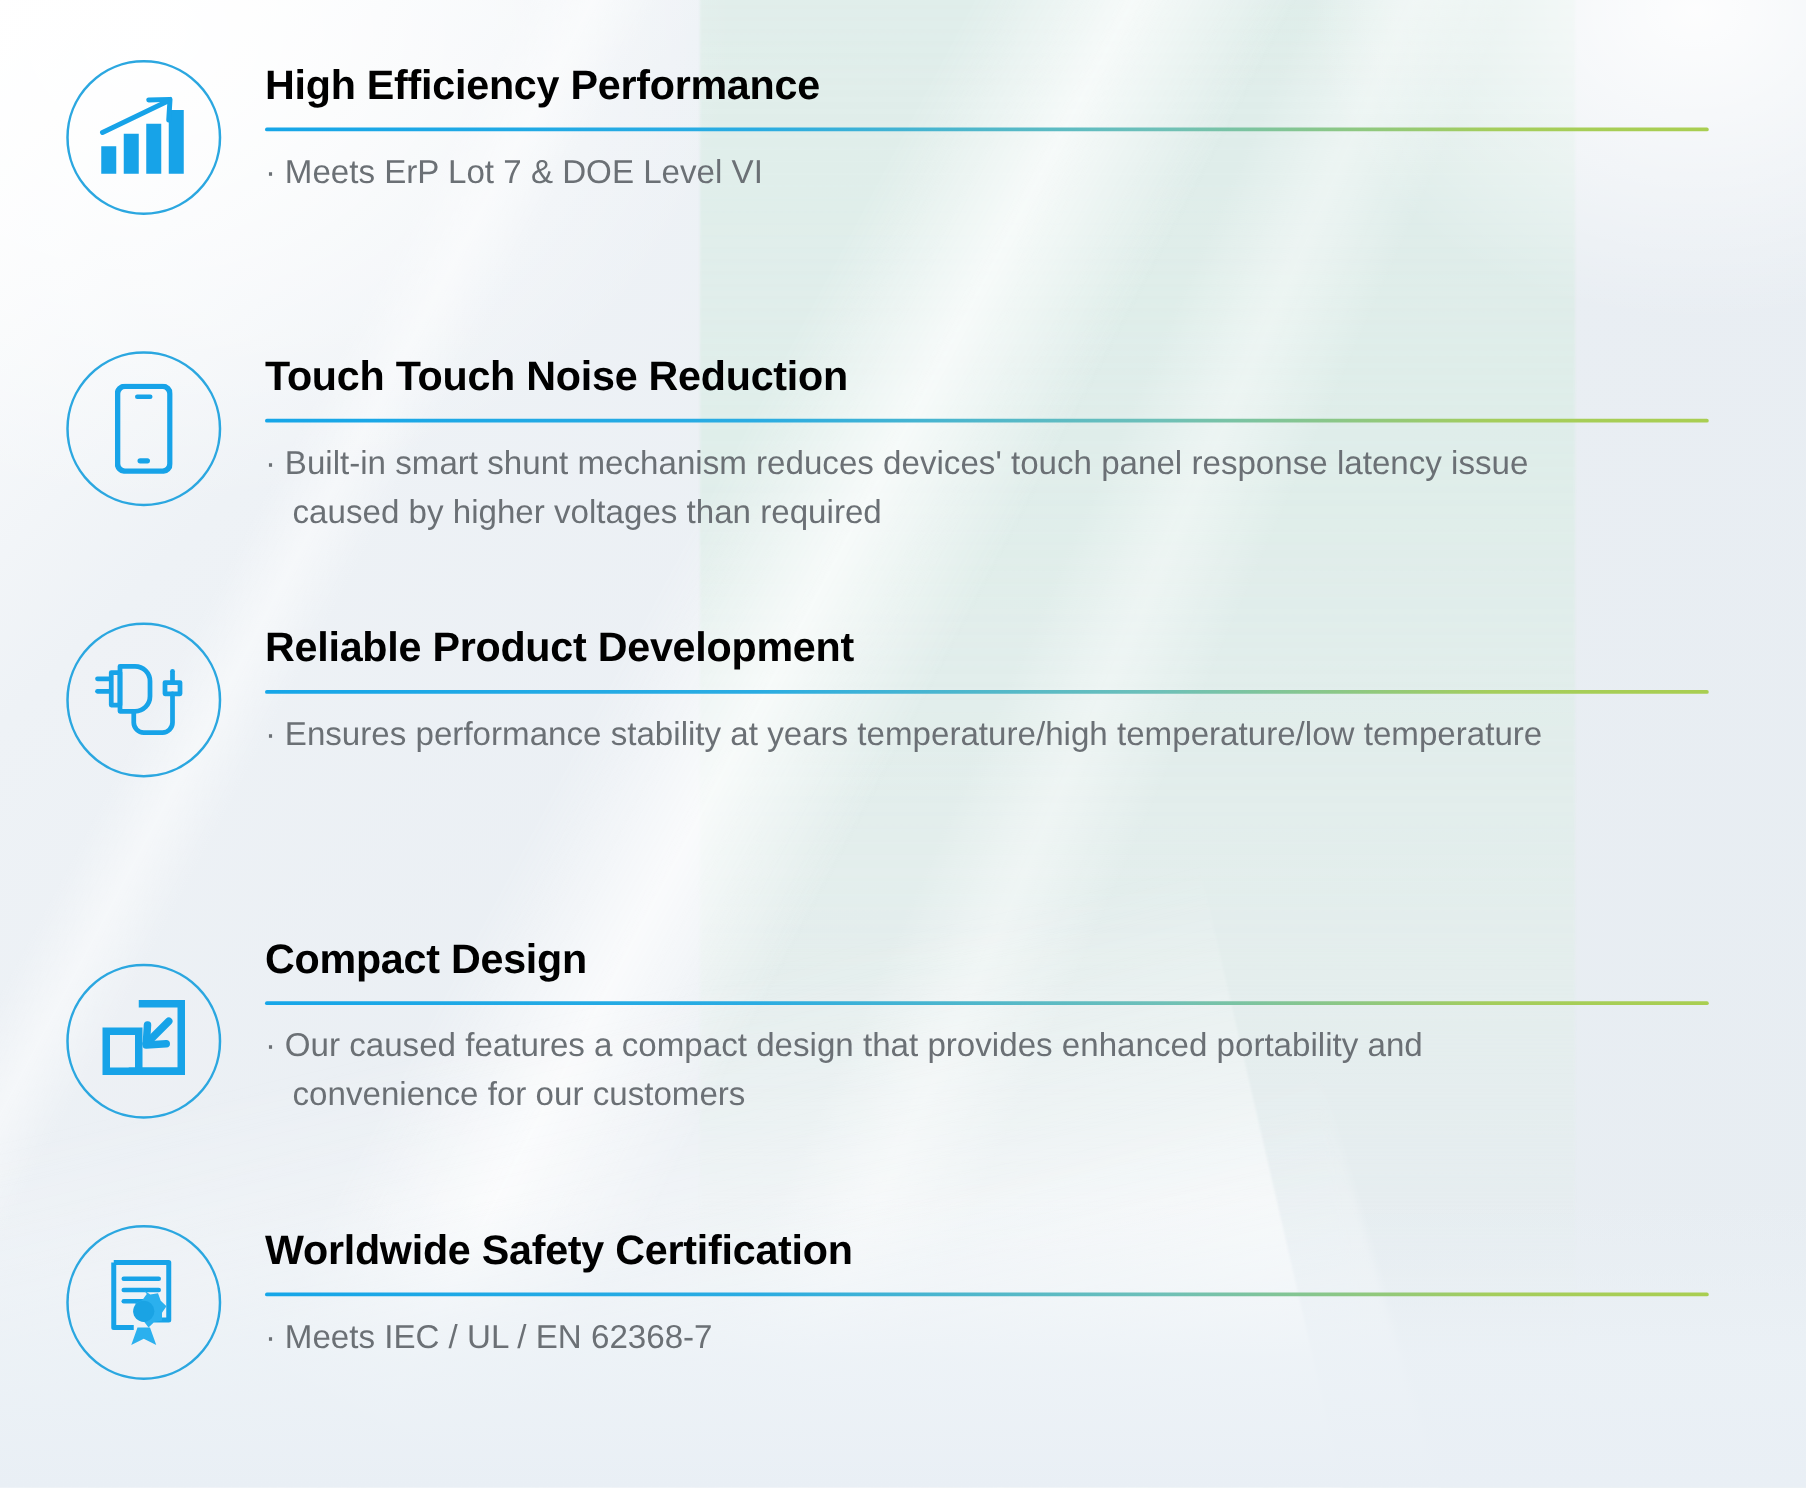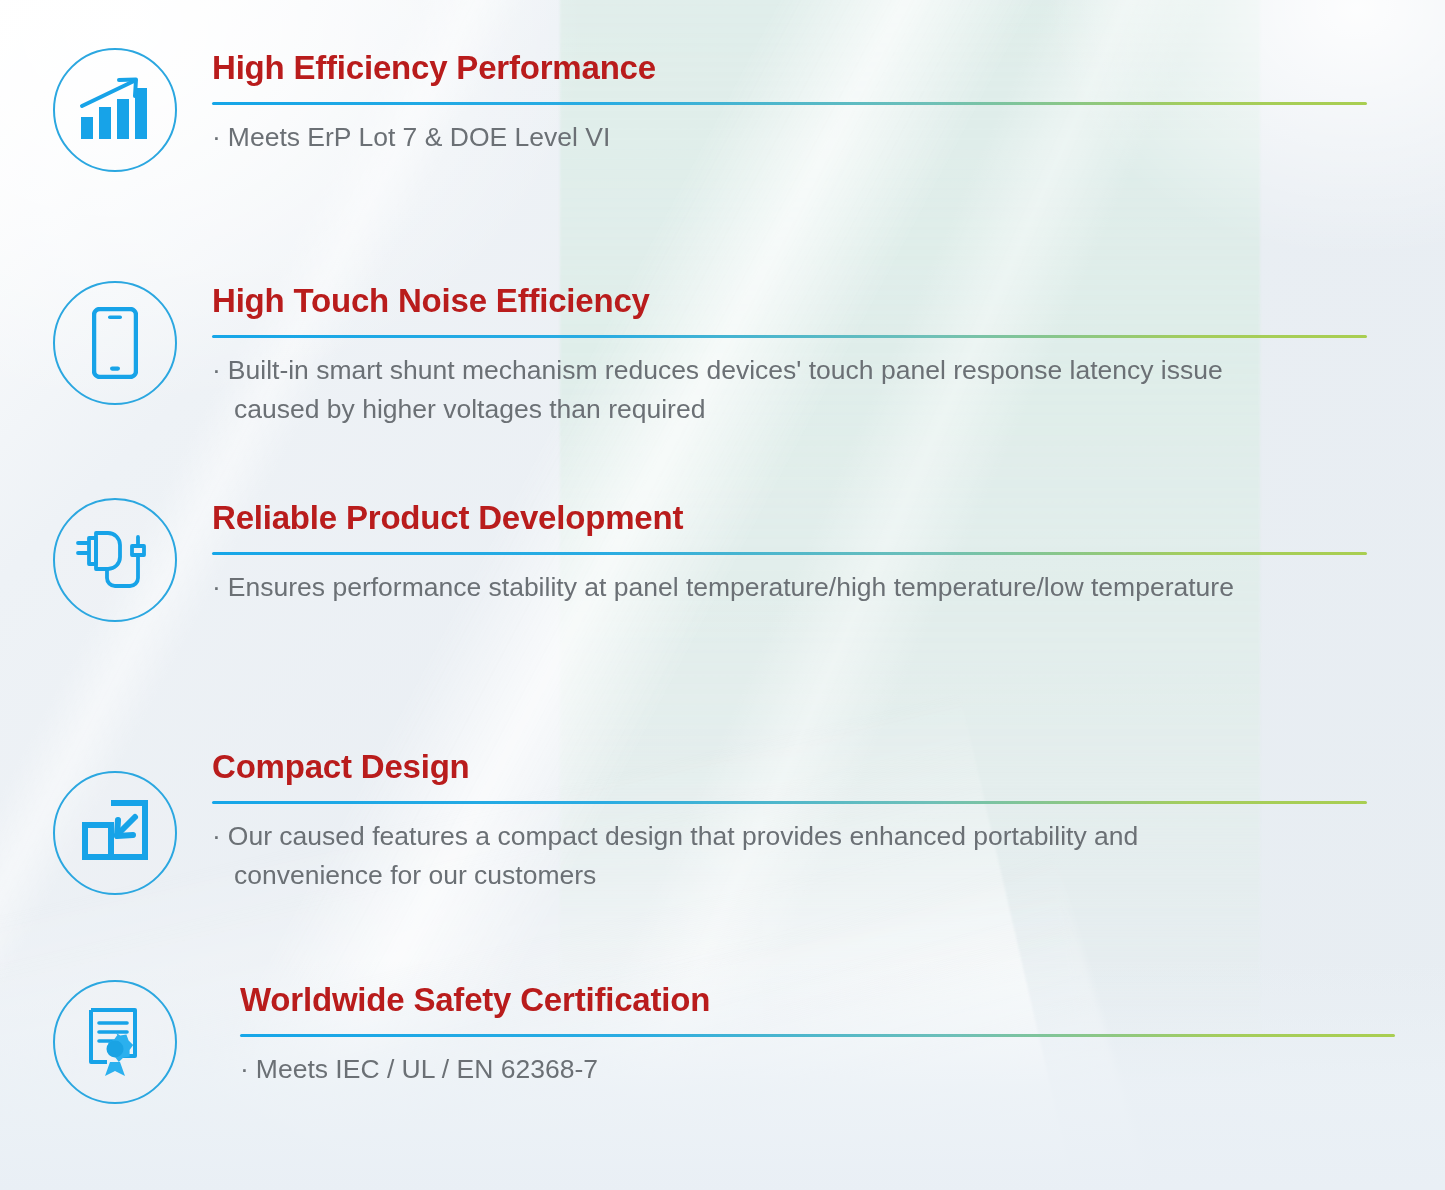--- a/index.html
+++ b/index.html
@@ -122,21 +122,21 @@
     background: rgba(255,255,255,0.06);
   }
   .icon-circle svg { display:block; }
 
   .text-col {
     margin-left: 35px;
     width: 1155px;
   }
 
   .feature-title {
-    color: #b91c1c;
+    color: #000000;
     font-size: 33px;
     font-weight: bold;
     letter-spacing: -0.2px;
     line-height: 40px;
     white-space: nowrap;
   }
 
   .divider {
     height: 3px;
     width: 1155px;
@@ -155,21 +155,21 @@
     white-space: nowrap;
   }
   .bullet-line .dot { margin-right: 7px; }
   .bullet-cont { padding-left: 22px; white-space: nowrap; }
 
   
   #feature-0 { top: 48px; }
   #feature-1 { top: 281px; }
   #feature-2 { top: 498px; }
   #feature-3 { top: 747px; align-items: flex-end; }
-  #feature-4 { top: 980px; gap: 28px; }
+  #feature-4 { top: 980px; }
 </style>
 </head>
 <body>
 
 <div class="bg-root">
   <div class="bg-green-panel"></div>
   <div class="streak streak-b"></div>
   <div class="streak streak-a"></div>
   <div class="streak streak-c"></div>
   <div class="glow-tl"></div>
@@ -208,21 +208,21 @@
     <div class="icon-wrap">
       <div class="icon-circle">
         <svg width="46" height="72" viewBox="0 0 46 72" fill="none">
           <rect x="2" y="2" width="42" height="68" rx="6" ry="6" stroke="#17a3e8" stroke-width="4.5" fill="none"></rect>
           <rect x="16" y="8.5" width="14" height="3.6" rx="1.8" fill="#17a3e8"></rect>
           <rect x="18" y="59.5" width="10" height="4.2" rx="2.1" fill="#17a3e8"></rect>
         </svg>
       </div>
     </div>
     <div class="text-col">
-      <h2 class="feature-title">High Touch Noise Efficiency</h2>
+      <h2 class="feature-title">Touch Touch Noise Reduction</h2>
       <div class="divider"></div>
       <div class="bullets">
         <div class="bullet-line"><span class="dot">·</span><span>Built-in smart shunt mechanism reduces devices' touch panel response latency issue</span></div>
         <div class="bullet-line bullet-cont">caused by higher voltages than required</div>
       </div>
     </div>
   </section>
 
   <section class="feature" id="feature-2">
     <div class="icon-wrap">
@@ -235,21 +235,21 @@
           <path d="M33 45 V54 a8 8 0 0 0 8 8 H56 a8 8 0 0 0 8 -8 V31"></path>
           <path d="M58 22 H70 V31 H58 Z" fill="none"></path>
           <path d="M64 13 V22"></path>
         </svg>
       </div>
     </div>
     <div class="text-col">
       <h2 class="feature-title">Reliable Product Development</h2>
       <div class="divider"></div>
       <div class="bullets">
-        <div class="bullet-line"><span class="dot">·</span><span>Ensures performance stability at panel temperature/high temperature/low temperature</span></div>
+        <div class="bullet-line"><span class="dot">·</span><span>Ensures performance stability at years temperature/high temperature/low temperature</span></div>
       </div>
     </div>
   </section>
 
   <section class="feature" id="feature-3">
     <div class="icon-wrap">
       <div class="icon-circle">
         <svg width="68" height="68" viewBox="0 0 68 68" fill="none">
           <path d="M30 4 H64 V58 H30" stroke="#17a3e8" stroke-width="6" fill="none"></path>
           <path d="M64 58 H22" stroke="#17a3e8" stroke-width="6" fill="none"></path>

